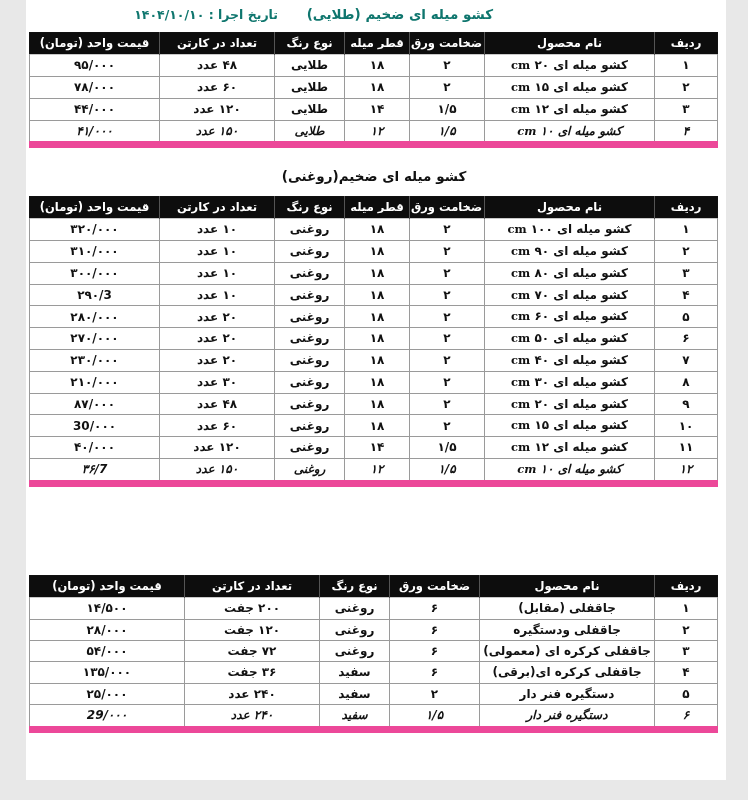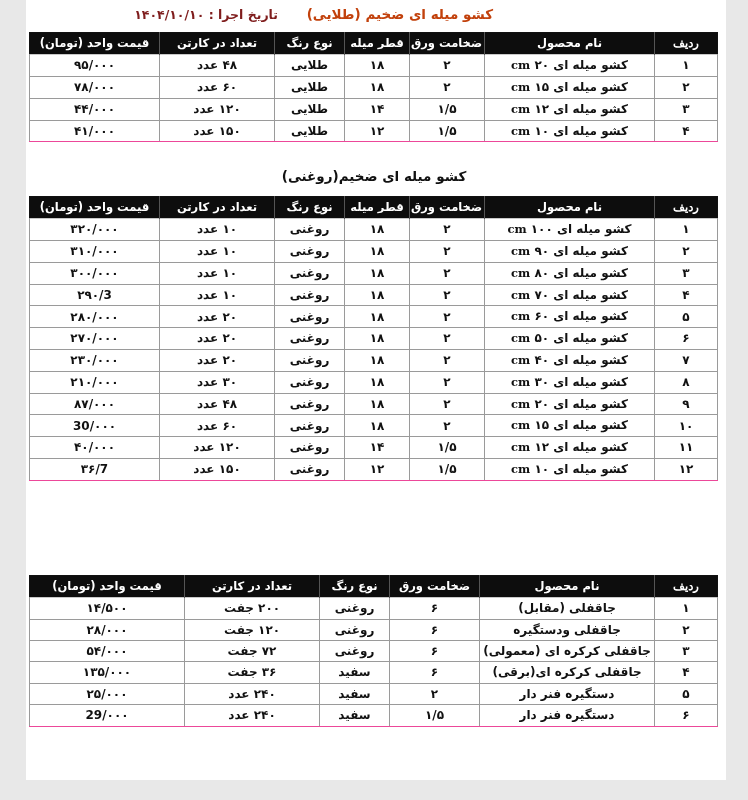--- a/index.html
+++ b/index.html
@@ -38,30 +38,30 @@
     width: 748px;
     height: 24px;
     direction: rtl;
   }
   .top-title {
     position: absolute;
     right: 255px;
     top: 2px;
     font-size: 13.5px;
     font-weight: bold;
-    color: #c2410c;
+    color: #0f766e;
     white-space: nowrap;
   }
   .top-date {
     position: absolute;
     right: 470px;
     top: 3px;
     font-size: 12.5px;
     font-weight: bold;
-    color: #7f1d1d;
+    color: #0f766e;
     white-space: nowrap;
   }
 
   
   .section-title {
     position: absolute;
     width: 748px;
     text-align: center;
     font-size: 13.5px;
     font-weight: bold;
@@ -83,42 +83,42 @@
     color: #ffffff;
     font-size: 11.5px;
     font-weight: bold;
     text-align: center;
     padding: 4px 2px;
     border-right: 1px solid #555;
     border-left: 1px solid #555;
     white-space: nowrap;
     line-height: 1.15;
   }
-  table.pt th:first-child { border-right: none; font-family: Liberation Serif, serif; }
+  table.pt th:first-child { border-right: none; }
   table.pt th:last-child { border-left: none; }
   table.pt td {
     font-size: 12px;
     font-weight: bold;
     color: #111;
     text-align: center;
     padding: 3px 2px;
     border: 1px solid #9a9a9a;
     border-top: 1px solid #c9c9c9;
     white-space: nowrap;
     line-height: 1.2;
   }
   table.pt tr.data-row td.c-name {
     font-size: 12px;
   }
   table.pt td.c-name .lat {
     font-family: "DejaVu Serif", "Liberation Serif", serif;
     font-size: 11.5px;
   }
   
-  table.pt tbody tr:last-child td { border-bottom: 1px solid #ec4899; }
+  table.pt tbody tr:last-child td { border-bottom: 7px solid #ec4899; font-style: italic; }
 
   
   #table1 { right: 30px; top: 32px; width: 688px; }
   #table2 { right: 30px; top: 196px; width: 688px; }
   #table3 { right: 30px; top: 575px; width: 688px; }
 
   .sec2-title { top: 168px; }
   .sec3-title { top: 545px; }
 </style>
 </head>

